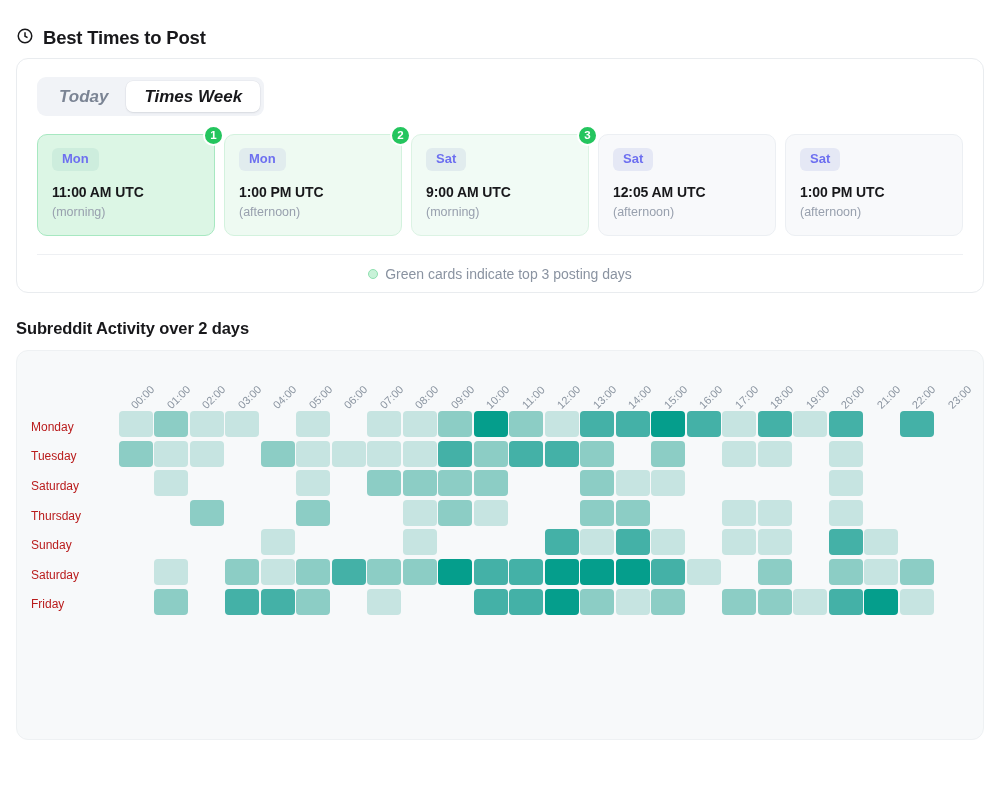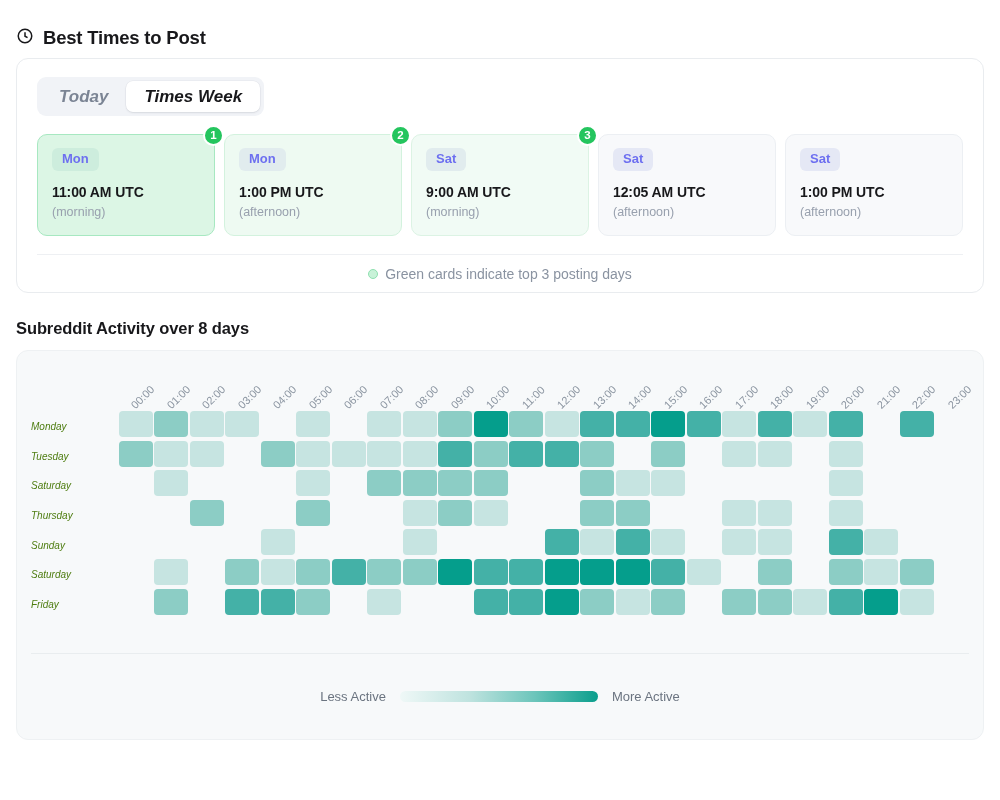--- a/index.html
+++ b/index.html
@@ -109,21 +109,21 @@
   .hour-lab {
     position: absolute; bottom: 0;
     font-size: 11px; color: #8b95a1; white-space: nowrap;
     transform-origin: left bottom; transform: rotate(-45deg);
   }
 
   .grid-wrap { display: flex; }
   .daycol { width: 104px; padding-top: 1px; }
   .daycol .day {
     height: 29.6px; display: flex; align-items: center;
-    font-size: 10px; color: #4d7c0f; font-style: italic;
+    font-size: 12px; color: #b91c1c;
   }
   .cells { position: relative; flex: 1 1 auto; }
   .hrow { display: flex; gap: 1.6px; height: 29.6px; }
   .cell { width: 33.9px; border-radius: 4px; height: 26px; }
   .cell.v0 { background: transparent; }
 
   .heat-legend {
     position: absolute; left: 14px; right: 14px; bottom: 0; height: 86px;
     border-top: 1px solid #e9edef;
     display: flex; align-items: center; justify-content: center; gap: 14px;
@@ -164,21 +164,21 @@
         <div class="tcard"><span class="daychip">Sat</span><div class="ttime">12:05 AM UTC</div><div class="tpart">(afternoon)</div></div>
         <div class="tcard"><span class="daychip">Sat</span><div class="ttime">1:00 PM UTC</div><div class="tpart">(afternoon)</div></div>
       </div>
 
     <div class="panel-foot">
       <span class="green-dot"></span>
       <span class="foot-text">Green cards indicate top 3 posting days</span>
     </div>
   </div>
 
-  <div class="heat-title">Subreddit Activity over 8 days</div>
+  <div class="heat-title">Subreddit Activity over 2 days</div>
 
   <div class="heat-panel">
     <div class="heat-inner">
       <div class="hours-row" id="hours">
           <span class="hour-lab" style="left: 2px;">00:00</span>
           <span class="hour-lab" style="left: 37.5px;">01:00</span>
           <span class="hour-lab" style="left: 73px;">02:00</span>
           <span class="hour-lab" style="left: 108.5px;">03:00</span>
           <span class="hour-lab" style="left: 144px;">04:00</span>
           <span class="hour-lab" style="left: 179.5px;">05:00</span>
@@ -390,20 +390,15 @@
               <div class="cell" style="width: 33.9px; background: rgb(140, 205, 197);"></div>
               <div class="cell" style="width: 33.9px; background: rgb(198, 228, 225);"></div>
               <div class="cell" style="width: 33.9px; background: rgb(68, 177, 167);"></div>
               <div class="cell" style="width: 33.9px; background: rgb(5, 158, 140);"></div>
               <div class="cell" style="width: 33.9px; background: rgb(198, 228, 225);"></div>
               <div class="cell v0" style="width: 33.9px;"></div>
             </div>
           </div>
       </div>
     </div>
-    <div class="heat-legend">
-      <span class="leg-text">Less Active</span>
-      <span class="leg-bar"></span>
-      <span class="leg-text">More Active</span>
-    </div>
   </div>
 
 </div>
 
 </body></html>

